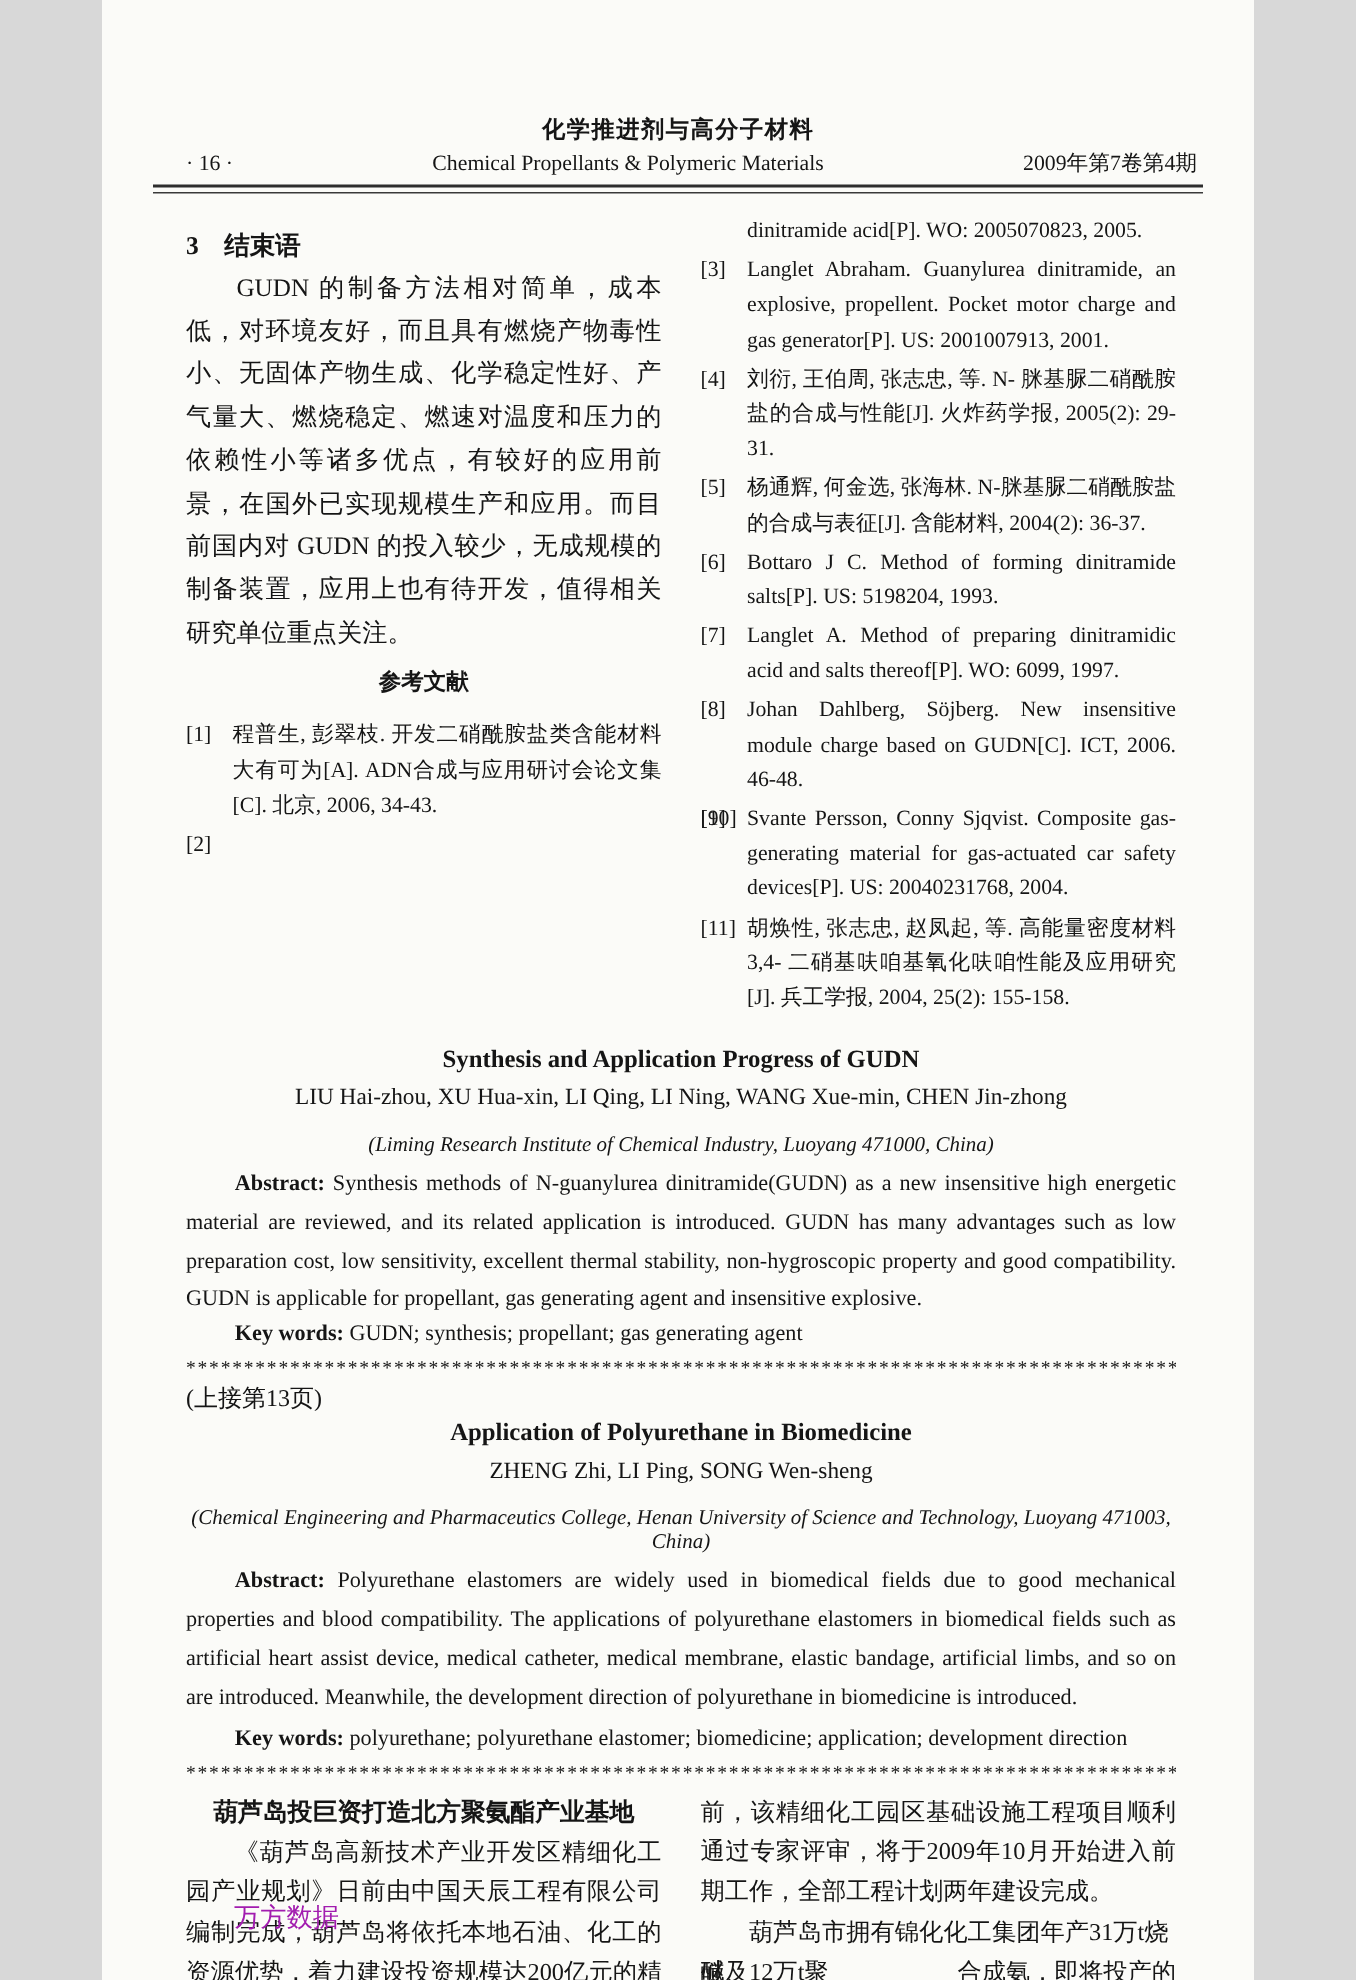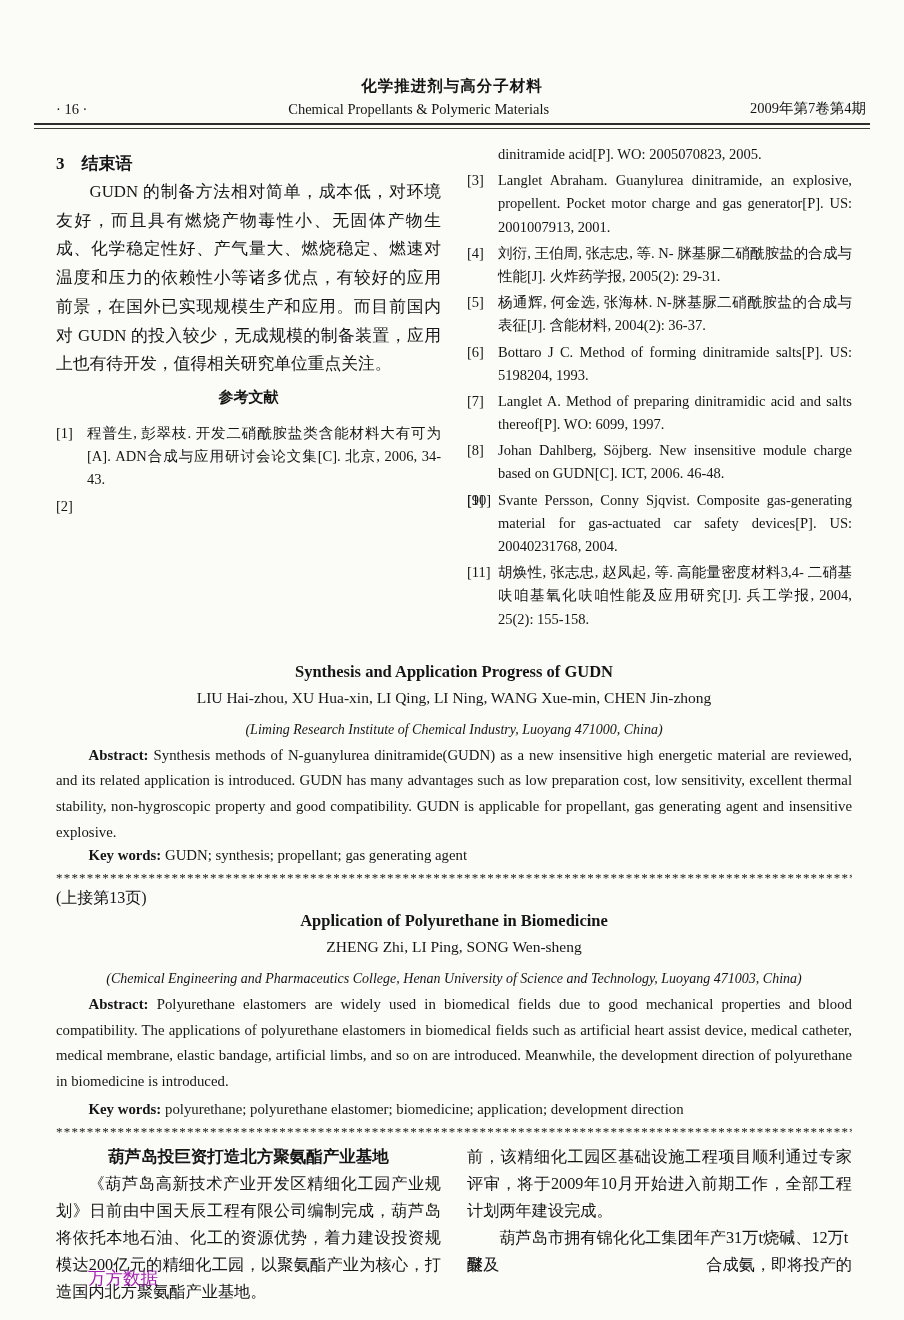--- a/index.html
+++ b/index.html
@@ -1,36 +1,36 @@
 <!DOCTYPE html>
 <html><head>
 <meta charset="utf-8">
 <style>
   html,body{margin:0;padding:0;background:#d8d8d8;}
   .page{
-    position:relative;width:904px;height:1320px;margin:0 auto;
+    position:relative;width:768px;height:1320px;margin:0 auto;
     background:#fbfbf8;color:#151515;overflow:hidden;box-sizing:border-box;
     font-family:"Liberation Serif","DejaVu Serif",serif;
   }
   
   .hdr-title{padding-top:76px;text-align:center;font-size:15.5px;font-weight:bold;letter-spacing:1px;}
   .hdr-row{display:flex;justify-content:space-between;align-items:flex-end;padding:2px 38px 0 56px;font-size:14.5px;gap:12px;}
   .hdr-row .c{flex:1;text-align:center;font-size:14.5px;}
   .hdr-rule{margin:5px 34px 0 34px;height:3px;border-top:2.5px solid #2d2d2d;border-bottom:1.5px solid #3a3a3a;}
   
   .cols{display:flex;gap:26px;padding:14px 52px 0 56px;}
   .col{width:385px;}
   .body-p{font-size:16.8px;line-height:1.71;text-align:justify;margin:0;}
   .sec-h{font-size:17px;font-weight:bold;margin:9px 0 3px 0;}
   .refs-h{text-align:center;font-weight:bold;font-size:15px;margin:9px 0 15px 0;}
   .ref{position:relative;padding-left:31px;font-size:14.5px;line-height:1.6;text-align:justify;margin-bottom:3px;}
   .ref .lbl{position:absolute;left:0;top:0;}
   
   .wide{padding:0 52px 0 56px;}
-  .a-title{text-align:center;font-weight:bold;font-size:16.5px;margin-top:28px;}
+  .a-title{text-align:center;font-weight:bold;font-size:16.5px;margin-top:16px;}
   .a-authors{text-align:center;font-size:15.5px;margin-top:7px;}
   .a-affil{text-align:center;font-style:italic;font-size:14px;margin-top:15px;}
   .a-abs{font-size:14.8px;line-height:1.74;text-align:justify;text-indent:2.2em;margin-top:5px;}
   .a-kw{font-size:14.8px;text-indent:2.2em;margin-top:1px;}
   .blb{font-weight:bold;}
   .sep{font-size:13px;line-height:1.1;letter-spacing:1.2px;white-space:nowrap;overflow:hidden;margin:7px 0 1px 0;}
   .cont-note{font-size:16px;margin-top:3px;}
   
   .news{display:flex;gap:26px;padding:4px 52px 0 56px;}
   .news .col{width:385px;}

